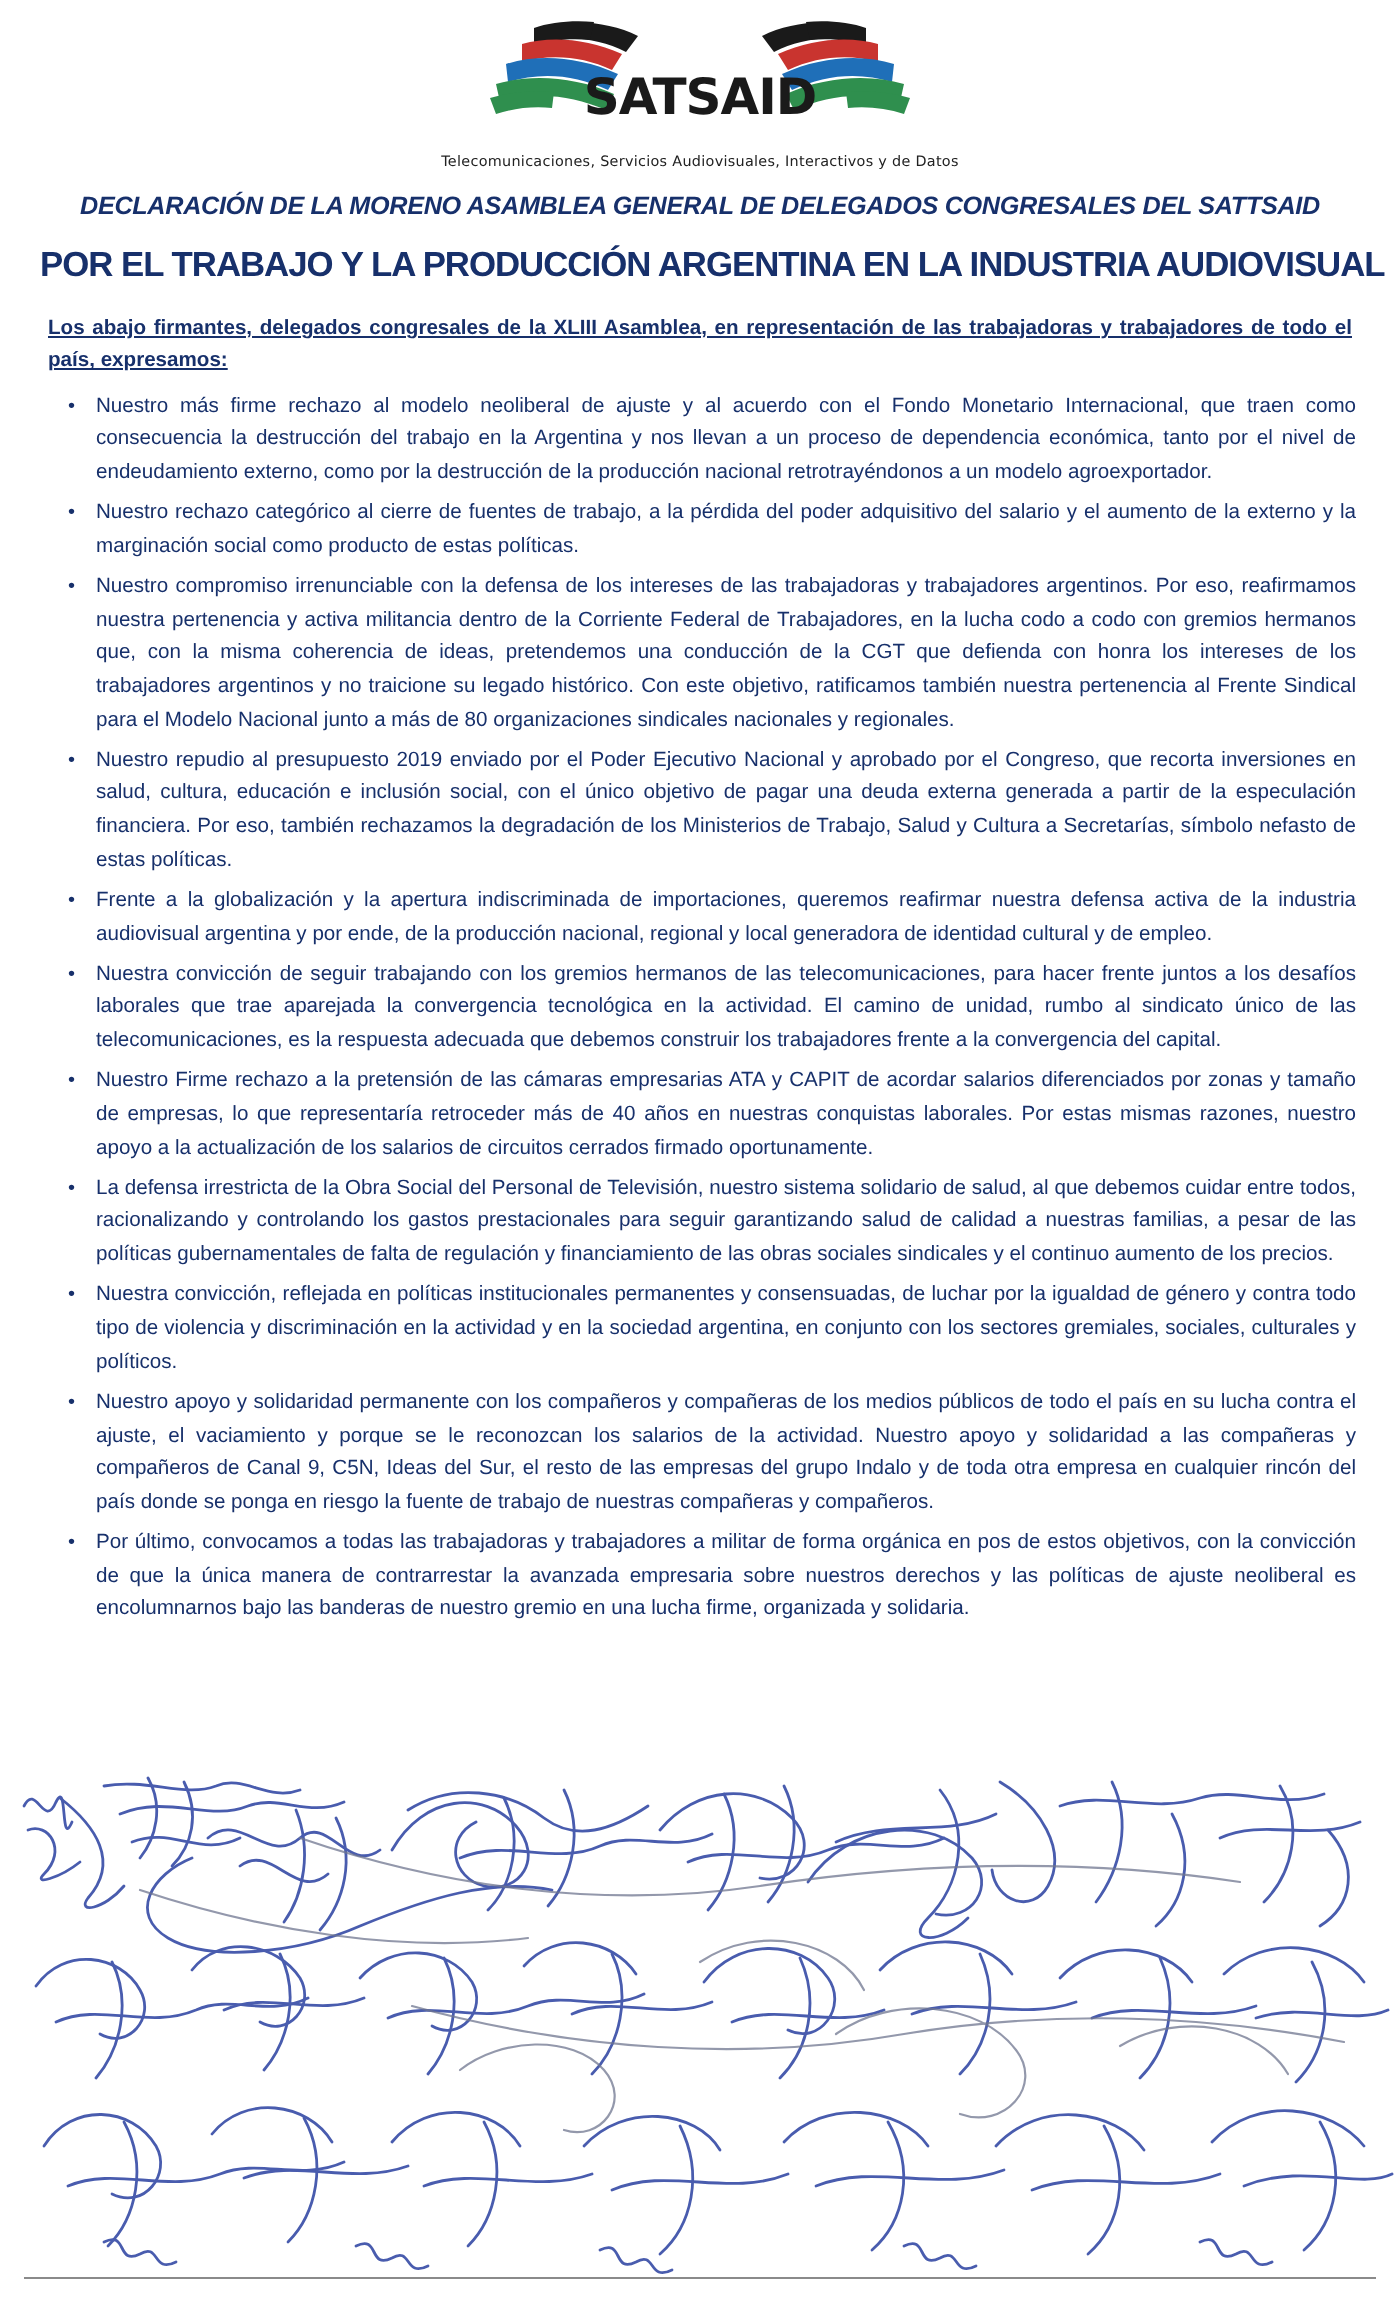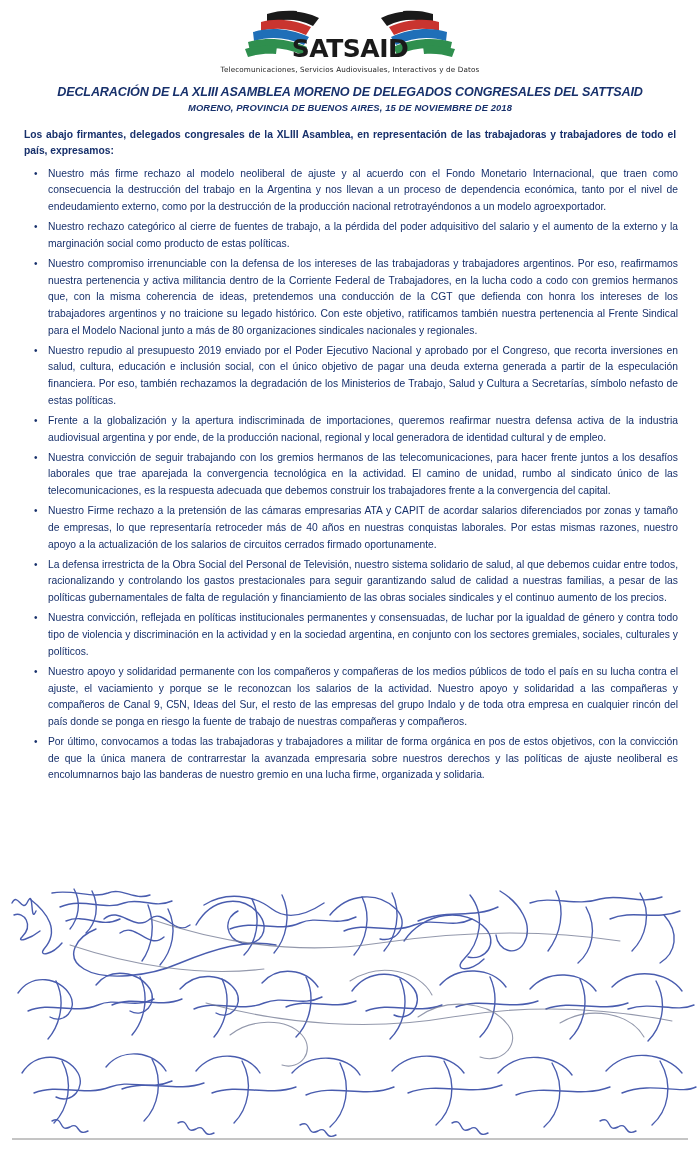--- a/index.html
+++ b/index.html
@@ -46,21 +46,21 @@
   .logo-name{
     margin-top:2px;
     font-family:"DejaVu Sans", sans-serif;
     font-weight:bold;
     font-size:12.5px;
     letter-spacing:1.1px;
     color:#111111;
     white-space:nowrap;
   }
   .logo-sub{
-    margin-top:1px;
+    margin-top:12px;
     font-family:"DejaVu Sans", sans-serif;
     font-size:7.2px;
     letter-spacing:0.15px;
     color:#222222;
     white-space:nowrap;
   }
 
   
   .decl-title{
     margin-top:11px;
@@ -92,20 +92,21 @@
   }
 
   
   .intro{
     margin:14px 4px 0 4px;
     font-weight:bold;
     font-size:10.3px;
     line-height:1.58;
     text-align:justify;
     color:#17306b;
+    text-decoration:underline;
   }
   ul.claims{
     margin:6px 0 0 0;
     padding:0 2px 0 26px;
     list-style:none;
   }
   ul.claims li{
     position:relative;
     font-size:10.3px;
     line-height:1.62;
@@ -158,22 +159,22 @@
           <path d="M33 34 C50 29 72 30 92 39 L88 47 C70 39 52 38 35 43 Z" fill="#2f8f4e"></path>
           <path d="M30 41 C40 38 52 37 62 38 L61 46 C52 45 42 46 33 49 Z" fill="#2f8f4e"></path>
         </g>
       </svg>
       <div class="logo-word">SATSAID</div>
     </div>
 
     <div class="logo-sub">Telecomunicaciones, Servicios Audiovisuales, Interactivos y de Datos</div>
   </div>
 
-  <div class="decl-title">DECLARACIÓN DE LA XLIII ASAMBLEA MORENO DE DELEGADOS CONGRESALES DEL SATTSAID</div>
-  <div class="decl-place">MORENO, PROVINCIA DE BUENOS AIRES, 15 DE NOVIEMBRE DE 2018</div>
+  <div class="decl-title">DECLARACIÓN DE LA MORENO ASAMBLEA GENERAL DE DELEGADOS CONGRESALES DEL SATTSAID</div>
+  <div class="main-title">POR EL TRABAJO Y LA PRODUCCIÓN ARGENTINA EN LA INDUSTRIA AUDIOVISUAL</div>
 
   <div class="intro">Los abajo firmantes, delegados congresales de la XLIII Asamblea, en representación de las trabajadoras y trabajadores de todo el país, expresamos:</div>
 
   <ul class="claims" id="claims-list">
       <li><span class="bullet">•</span><span>Nuestro más firme rechazo al modelo neoliberal de ajuste y al acuerdo con el Fondo Monetario Internacional, que traen como consecuencia la destrucción del trabajo en la Argentina y nos llevan a un proceso de dependencia económica, tanto por el nivel de endeudamiento externo, como por la destrucción de la producción nacional retrotrayéndonos a un modelo agroexportador.</span></li>
       <li><span class="bullet">•</span><span>Nuestro rechazo categórico al cierre de fuentes de trabajo, a la pérdida del poder adquisitivo del salario y el aumento de la externo y la marginación social como producto de estas políticas.</span></li>
       <li><span class="bullet">•</span><span>Nuestro compromiso irrenunciable con la defensa de los intereses de las trabajadoras y trabajadores argentinos. Por eso, reafirmamos nuestra pertenencia y activa militancia dentro de la Corriente Federal de Trabajadores, en la lucha codo a codo con gremios hermanos que, con la misma coherencia de ideas, pretendemos una conducción de la CGT que defienda con honra los intereses de los trabajadores argentinos y no traicione su legado histórico. Con este objetivo, ratificamos también nuestra pertenencia al Frente Sindical para el Modelo Nacional junto a más de 80 organizaciones sindicales nacionales y regionales.</span></li>
       <li><span class="bullet">•</span><span>Nuestro repudio al presupuesto 2019 enviado por el Poder Ejecutivo Nacional y aprobado por  el Congreso, que recorta inversiones en salud, cultura, educación e inclusión social, con el único objetivo de pagar una deuda externa generada a partir de la especulación financiera. Por eso, también rechazamos la degradación de los Ministerios de Trabajo, Salud y Cultura a Secretarías, símbolo nefasto de estas políticas.</span></li>
       <li><span class="bullet">•</span><span>Frente a la globalización y la apertura indiscriminada  de importaciones, queremos reafirmar nuestra defensa activa de la industria audiovisual argentina y por ende, de la producción nacional, regional y local generadora de identidad cultural y de empleo.</span></li>
       <li><span class="bullet">•</span><span>Nuestra convicción de seguir trabajando con los gremios hermanos de las telecomunicaciones, para hacer frente juntos a los desafíos laborales que trae aparejada la convergencia tecnológica en la actividad. El camino de unidad, rumbo al sindicato único de las telecomunicaciones, es la respuesta adecuada que debemos construir los trabajadores frente a la convergencia del capital.</span></li>

